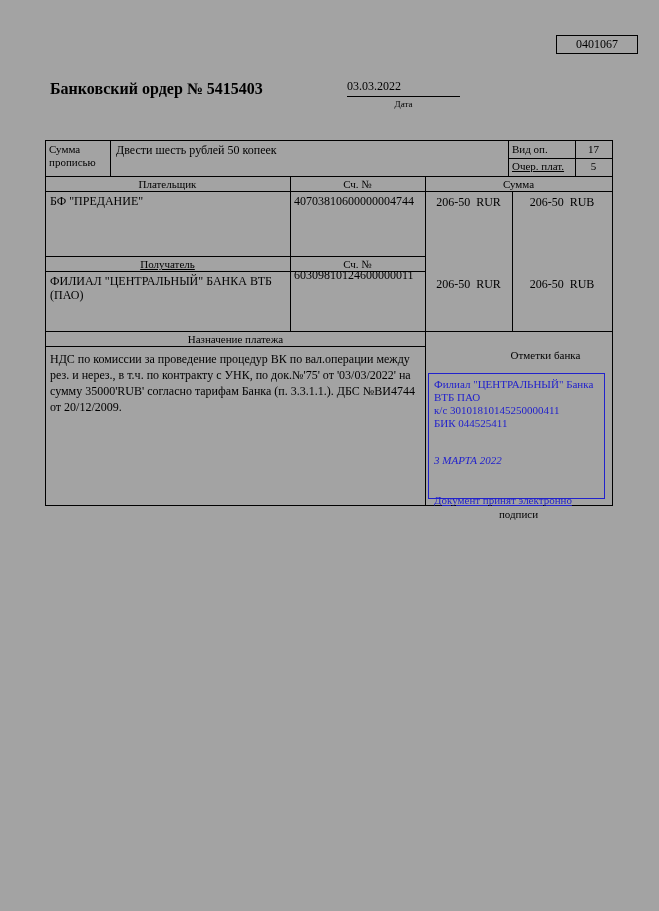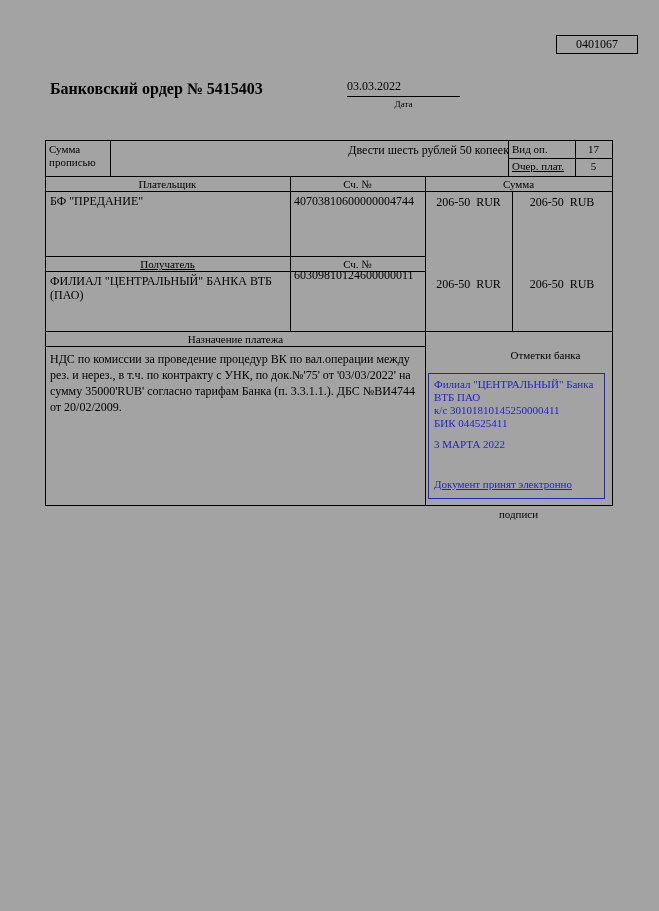--- a/index.html
+++ b/index.html
@@ -29,21 +29,21 @@
     position: absolute; left: 347px; top: 79px; width: 113px; height: 17px;
     border-bottom: 1px solid #000; font-size: 12px;
   }
   .date-label { position: absolute; left: 347px; top: 99px; width: 113px; text-align: center; }
 
   .stamp {
     position: absolute; left: 428px; top: 373px; width: 177px; height: 126px;
     border: 1px solid #2222cc; color: #2222cc;
     font-size: 11px; line-height: 13px; padding: 4px 5px; box-sizing: border-box;
   }
-  .stamp .st-date { margin-top: 8px; }
+  .stamp .st-date { margin-top: 24px; font-style: italic; }
   .stamp .st-accepted { margin-top: 27px; text-decoration: underline; }
 </style>
 </head>
 <body>
 
 <div class="page">
 
   <div class="form-code">0401067</div>
 
   <div class="title">Банковский ордер № 5415403</div>
@@ -63,21 +63,21 @@
   <div class="vline" style="left:45px; top:140px; height:365px;"></div>
   <div class="vline" style="left:612px; top:140px; height:365px;"></div>
   <div class="vline" style="left:110px; top:140px; height:36px;"></div>
   <div class="vline" style="left:508px; top:140px; height:36px;"></div>
   <div class="vline" style="left:575px; top:140px; height:36px;"></div>
   <div class="vline" style="left:290px; top:176px; height:155px;"></div>
   <div class="vline" style="left:425px; top:176px; height:329px;"></div>
   <div class="vline" style="left:512px; top:191px; height:140px;"></div>
 
   <div class="txt small" style="left:49px; top:143px; width:58px;">Сумма прописью</div>
-  <div class="txt" style="left:124px; top:143px; width:385px;text-align:right;">Двести шесть рублей 50 копеек</div>
+  <div class="txt" style="left:116px; top:143px; width:385px;">Двести шесть рублей 50 копеек</div>
   <div class="txt small" style="left:512px; top:143px; width:60px;">Вид оп.</div>
   <div class="txt small center" style="left:575px; top:143px; width:37px;">17</div>
   <div class="txt small" style="left:512px; top:160px; width:62px;text-decoration:underline;">Очер. плат.</div>
   <div class="txt small center" style="left:575px; top:160px; width:37px;">5</div>
 
   <div class="txt small center" style="left:45px; top:178px; width:245px;">Плательщик</div>
   <div class="txt small center" style="left:290px; top:178px; width:135px;">Сч. №</div>
   <div class="txt small center" style="left:425px; top:178px; width:187px;">Сумма</div>
 
   <div class="txt" style="left:50px; top:194px; width:235px;">БФ "ПРЕДАНИЕ"</div>
@@ -87,21 +87,21 @@
 
   <div class="txt small center" style="left:45px; top:258px; width:245px;text-decoration:underline;">Получатель</div>
   <div class="txt small center" style="left:290px; top:258px; width:135px;">Сч. №</div>
 
   <div class="txt" style="left:50px; top:274px; width:230px;">ФИЛИАЛ "ЦЕНТРАЛЬНЫЙ" БАНКА ВТБ (ПАО)</div>
   <div class="txt" style="left:294px; top:268px; width:130px;">60309810124600000011</div>
   <div class="txt center" style="left:425px; top:277px; width:87px;">206-50  RUR</div>
   <div class="txt center" style="left:512px; top:277px; width:100px;">206-50  RUB</div>
 
   <div class="txt small center" style="left:45px; top:333px; width:381px;">Назначение платежа</div>
-  <div class="txt" style="left:50px; top:351px; width:372px; line-height:16px;">НДС по комиссии за проведение процедур ВК по вал.операции между рез. и нерез., в т.ч. по контракту с УНК, по док.№'75' от '03/03/2022' на сумму 35000'RUB' согласно тарифам Банка (п. 3.3.1.1.). ДБС №ВИ4744 от 20/02/2009.</div>
+  <div class="txt" style="left:50px; top:351px; width:372px; line-height:16px;">НДС по комиссии за проведение процедур ВК по вал.операции между рез. и нерез., в т.ч. по контракту с УНК, по док.№'75' от '03/03/2022' на сумму 35000'RUB' согласно тарифам Банка (п. 3.3.1.1.). ДБС №ВИ4744 от 20/12/2009.</div>
 
   <div class="txt small center" style="left:425px; top:349px; width:187px;padding-left:27px;">Отметки банка</div>
 
   <div class="stamp">
     <div>Филиал "ЦЕНТРАЛЬНЫЙ" Банка ВТБ ПАО</div>
     <div>к/с 30101810145250000411</div>
     <div>БИК 044525411</div>
     <div class="st-date">3 МАРТА 2022</div>
     <div class="st-accepted">Документ принят электронно</div>
   </div>

